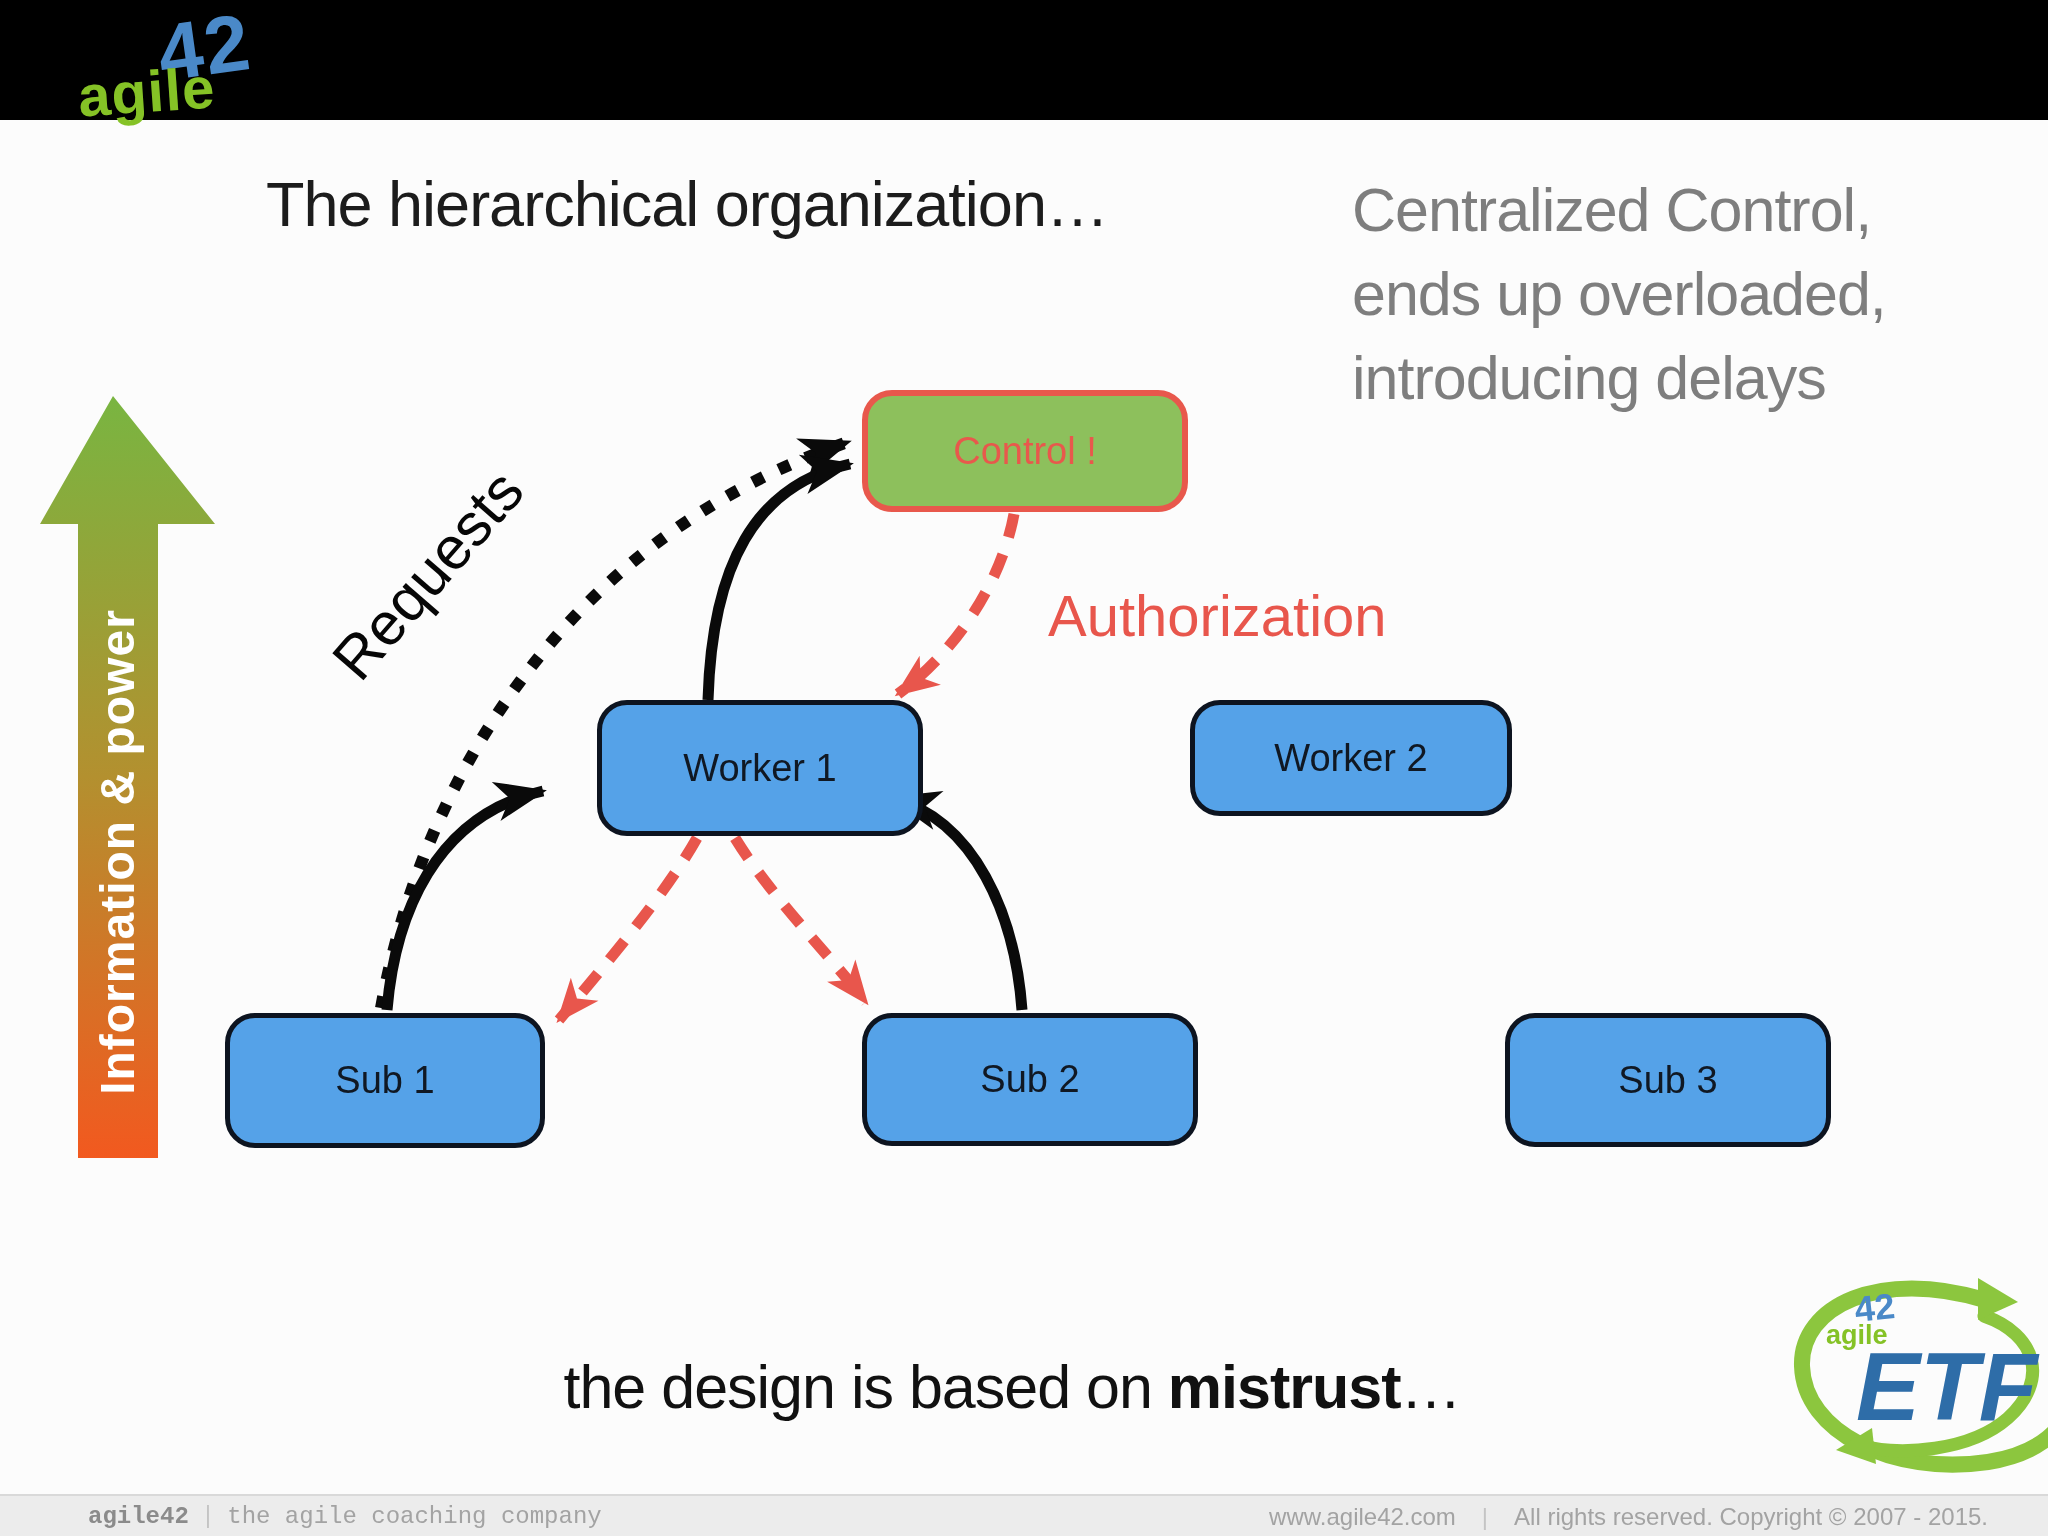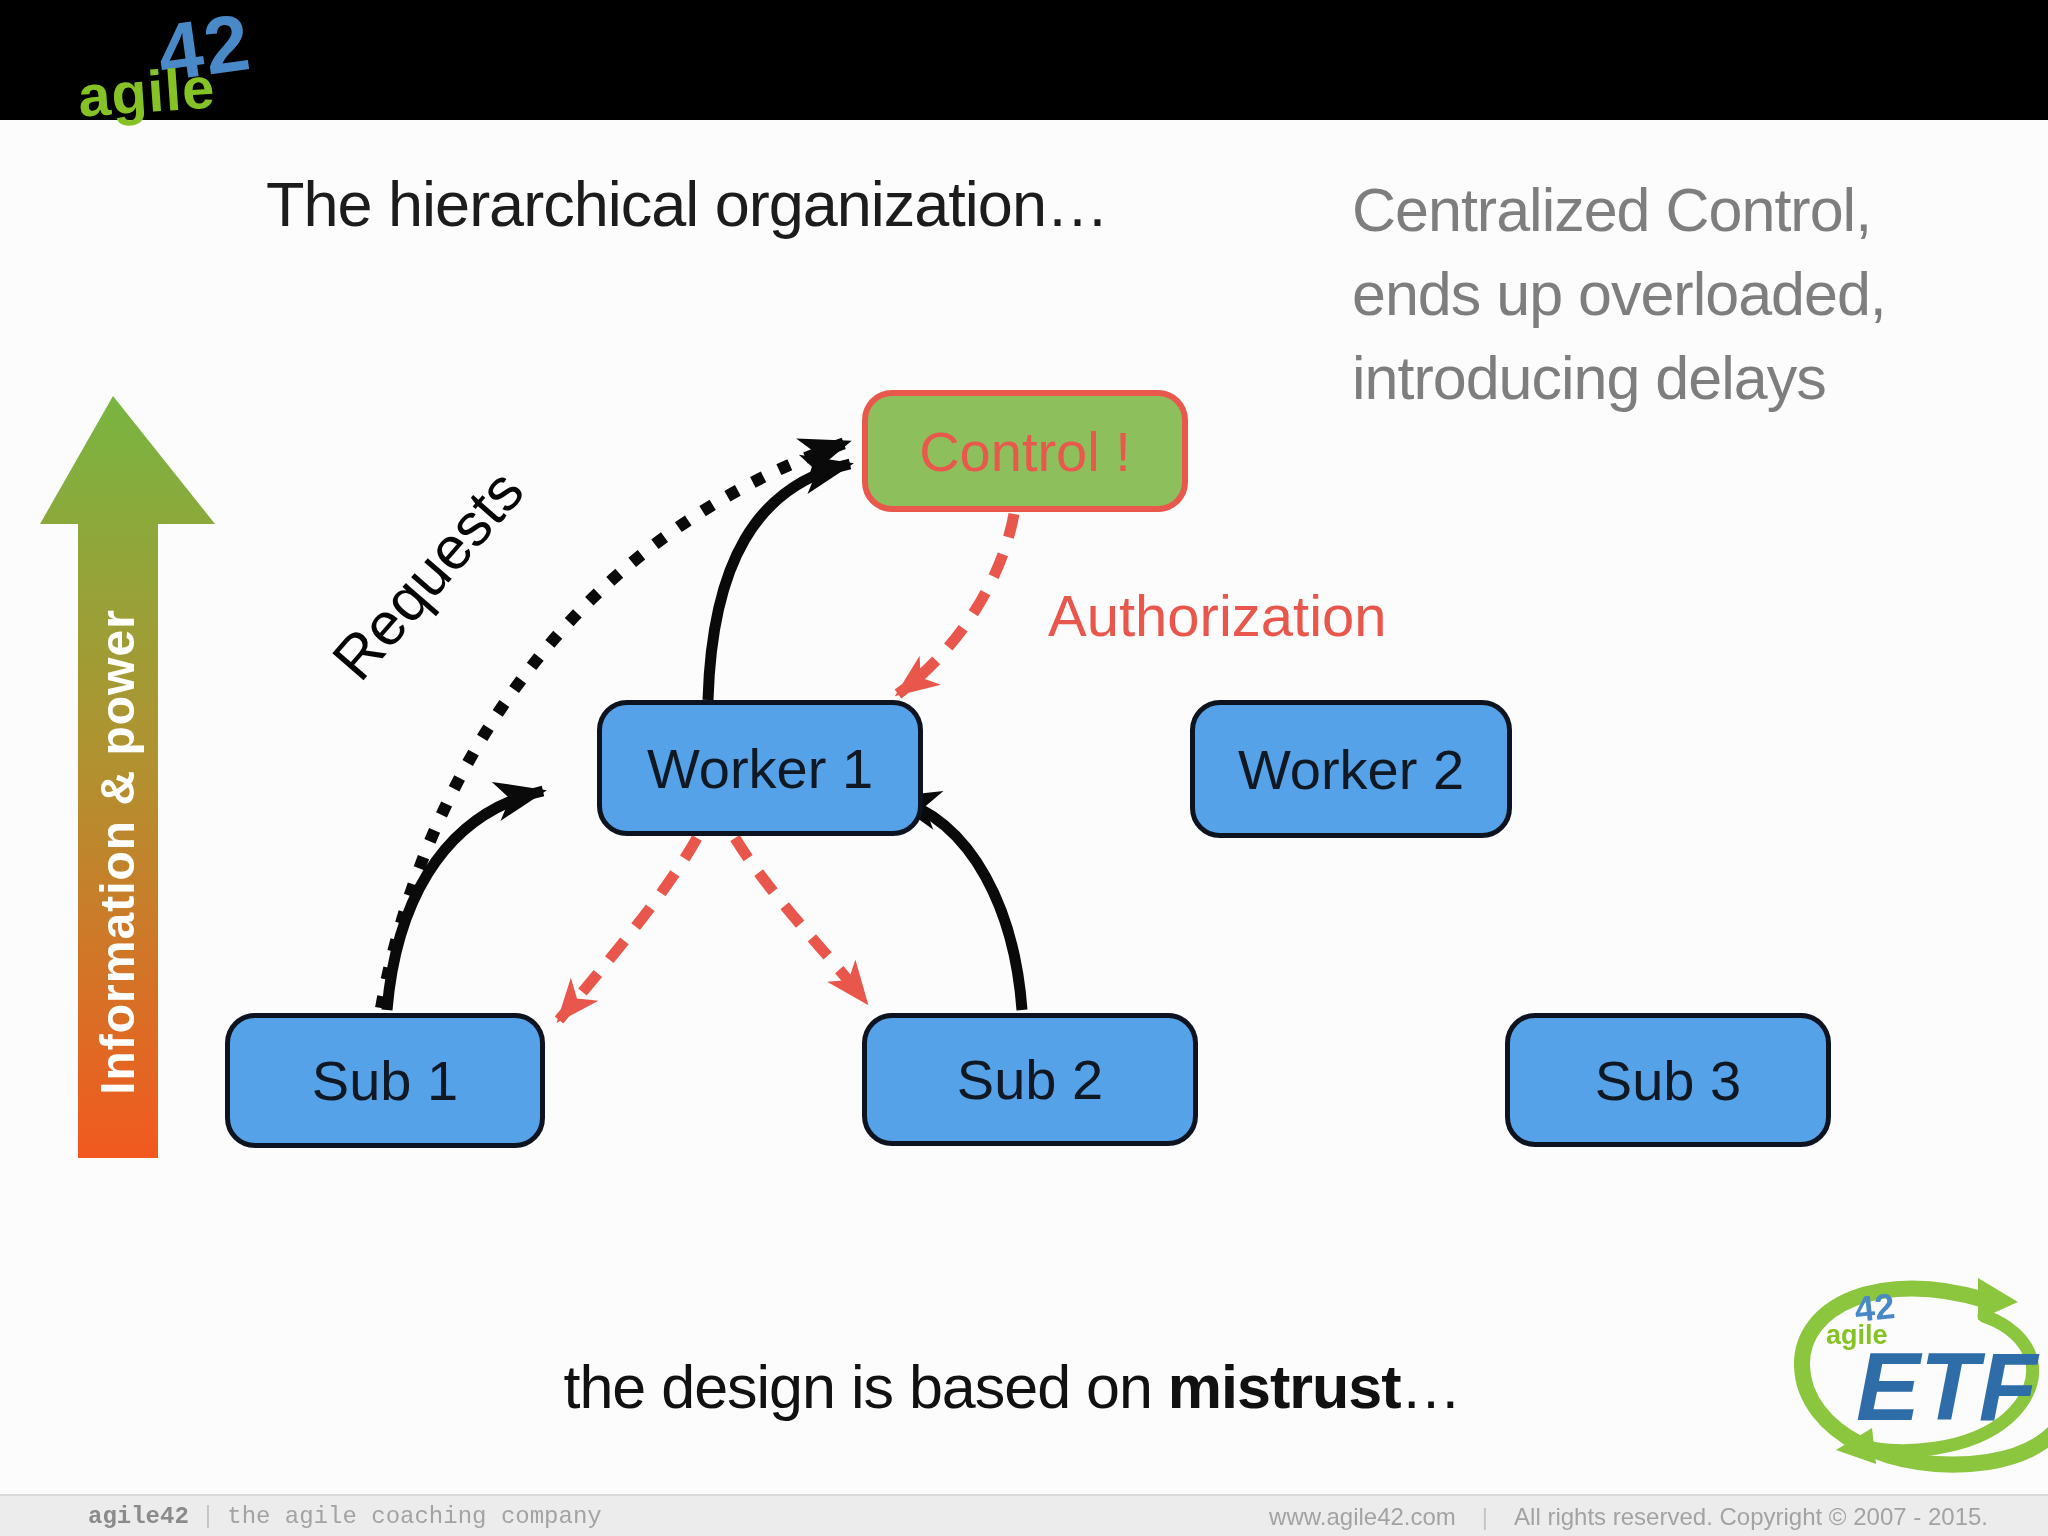--- a/index.html
+++ b/index.html
@@ -14,26 +14,26 @@
     color:#4a89c8;transform:rotate(-8deg);letter-spacing:2px;}
   .logo42 .word{position:absolute;left:18px;top:58px;font-size:58px;font-weight:bold;
     color:#85c226;transform:rotate(-4deg);letter-spacing:1px;}
   
   .title{position:absolute;left:266px;top:168px;font-size:63px;font-weight:300;
     color:#1c1c1c;letter-spacing:-1px;white-space:nowrap;}
   .note-right{position:absolute;left:1352px;top:168px;width:660px;font-size:61px;
     font-weight:300;color:#7e7e7e;line-height:84px;letter-spacing:-1px;}
   
   .node{position:absolute;display:flex;align-items:center;justify-content:center;
-    border-radius:30px;font-size:56px;color:#101823;box-sizing:border-box;}
+    border-radius:30px;font-size:38px;color:#101823;box-sizing:border-box;}
   .node.blue{background:#55a2e8;border:5px solid #0d1420;}
   .node.green{background:#8dc05c;border:6px solid #e8584c;color:#e8584c;}
   #n-control{left:862px;top:390px;width:326px;height:122px;}
   #n-worker1{left:554px;top:700px;width:326px;height:136px;margin-left:43px;}
-  #n-worker2{left:1190px;top:700px;width:322px;height:138px;text-align:right;}
+  #n-worker2{left:1190px;top:700px;width:322px;height:116px;text-align:right;}
   #n-sub1{left:225px;top:1013px;width:320px;height:135px;}
   #n-sub2{left:862px;top:1013px;width:336px;height:133px;}
   #n-sub3{left:1505px;top:1013px;width:326px;height:134px;}
   
   .lbl-requests{position:absolute;left:428px;top:575px;font-size:60px;color:#060606;
     transform:translate(-50%,-50%) rotate(-49deg);white-space:nowrap;}
   .lbl-auth{position:absolute;left:1048px;top:582px;font-size:58px;color:#e8564c;white-space:nowrap;}
   
   .power-label{position:absolute;left:117px;top:852px;font-size:48px;font-weight:bold;color:#ffffff;
     transform:translate(-50%,-50%) rotate(-90deg);white-space:nowrap;letter-spacing:1px;}

